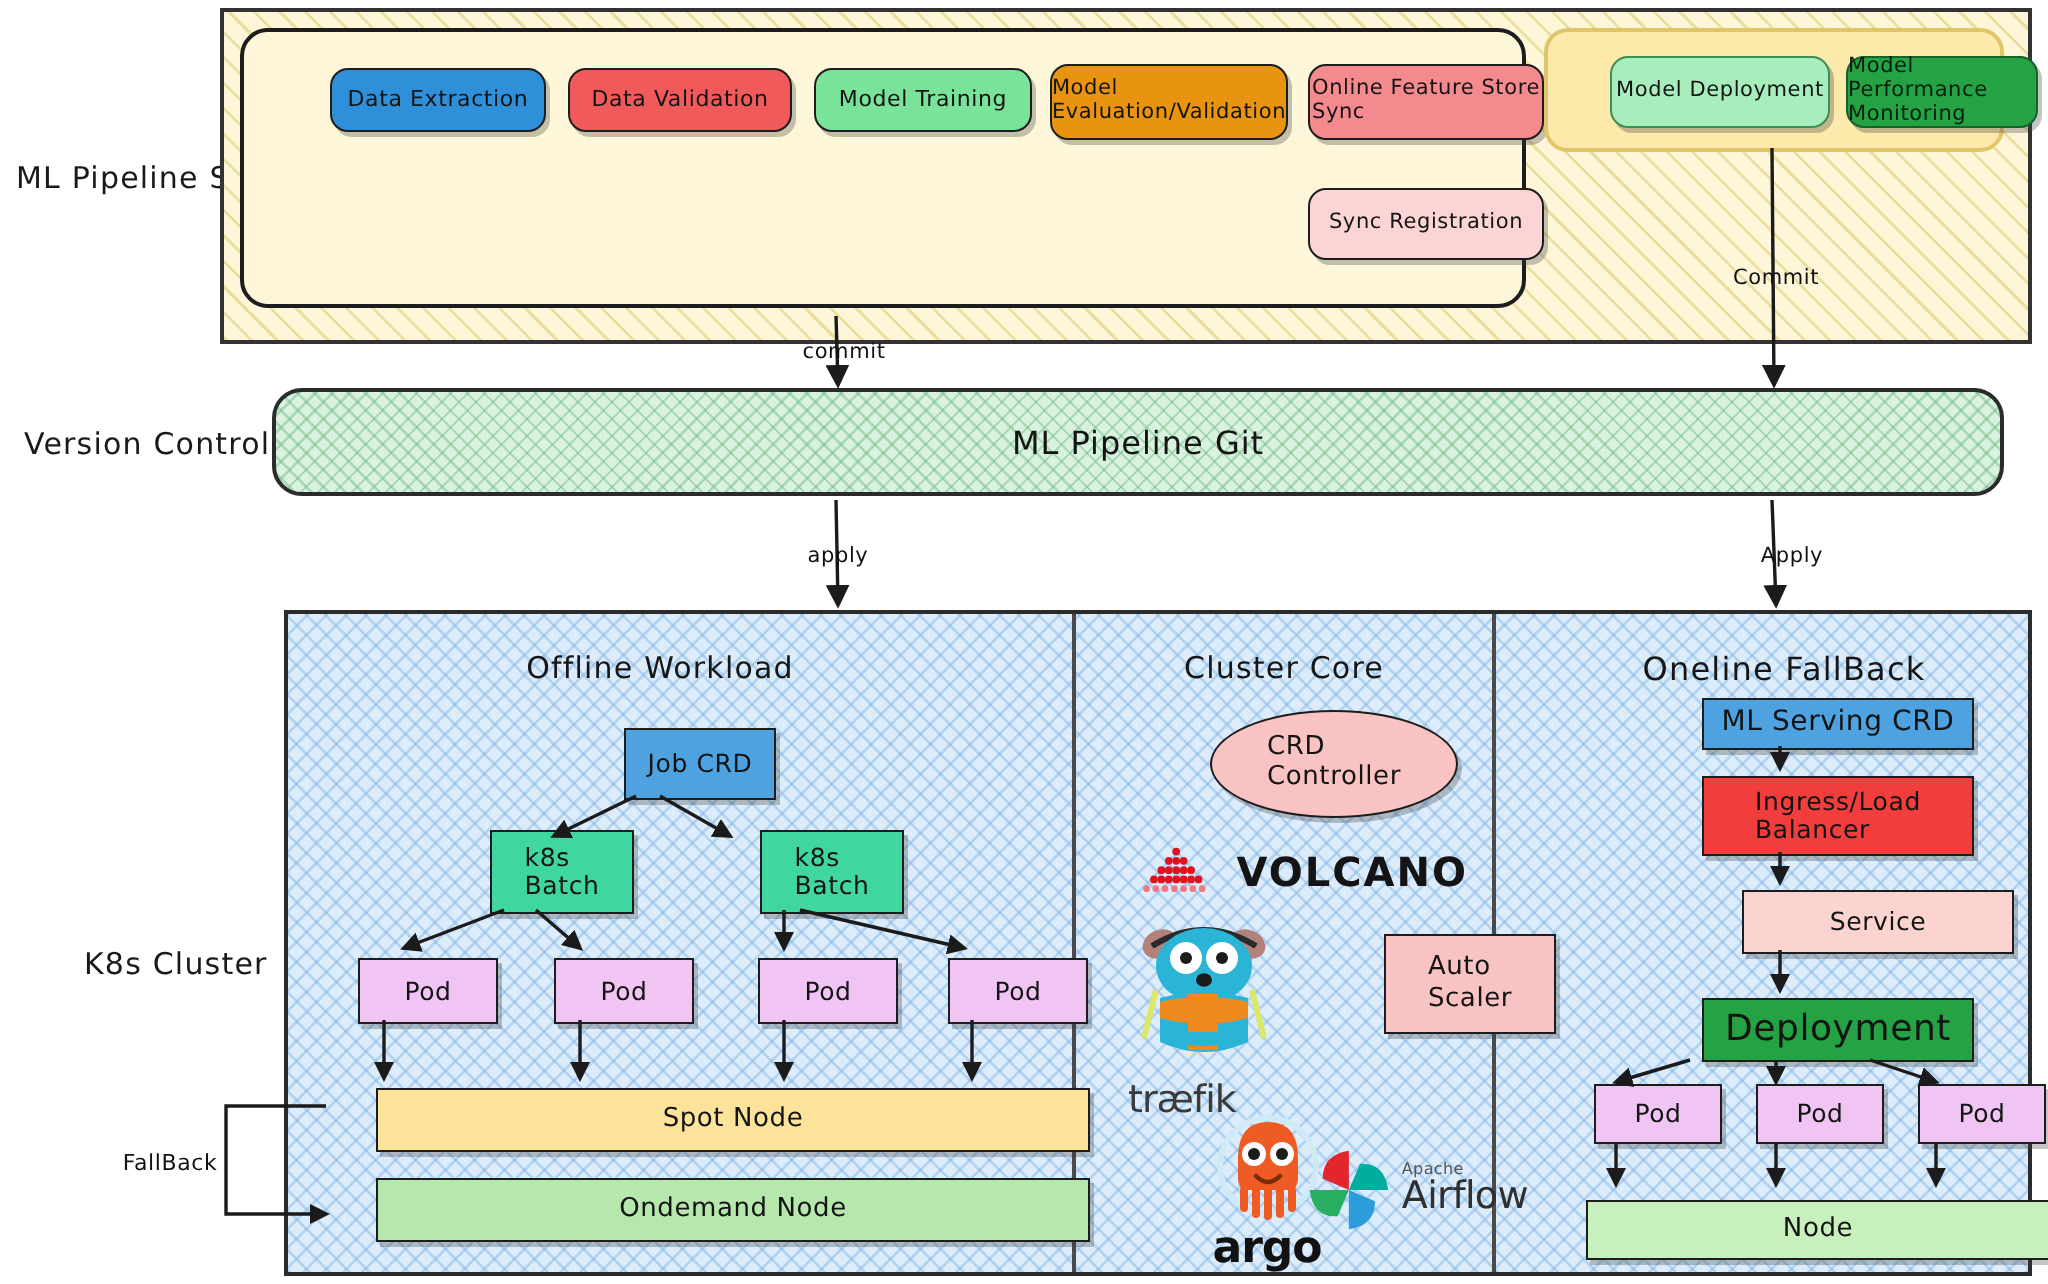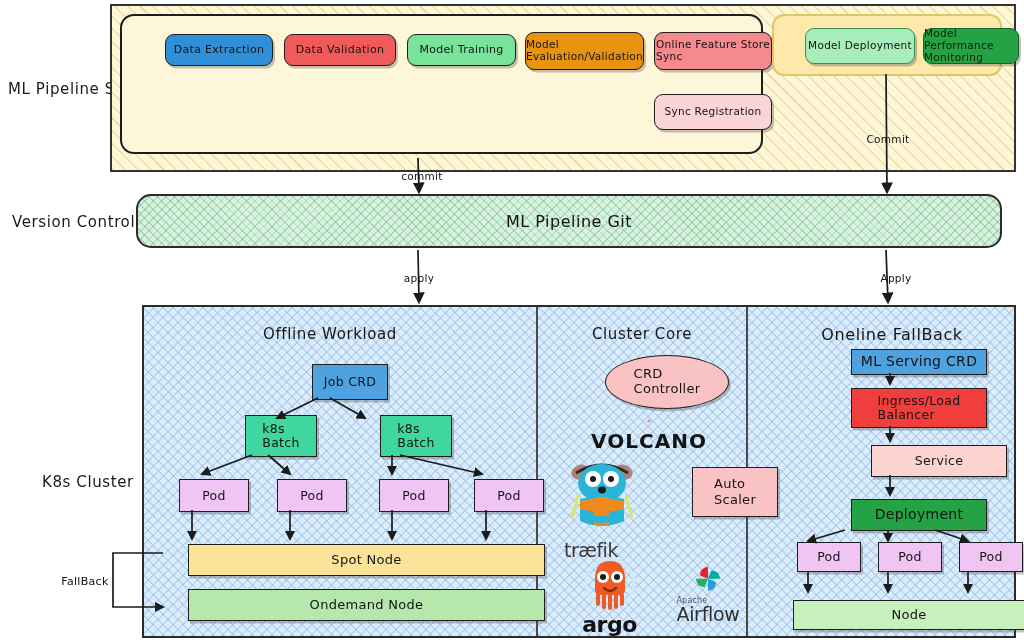--- a/index.html
+++ b/index.html
@@ -56,21 +56,21 @@
 
   .panel-title{position:absolute;font-size:15px;color:#161616;letter-spacing:.6px;
     white-space:nowrap;transform:translateX(-50%);}
 
   
   #arrows{position:absolute;left:0;top:0;width:1024px;height:642px;pointer-events:none;}
   .edge-label{position:absolute;font-size:10.5px;color:#111;letter-spacing:.3px;
     transform:translateX(-50%);background:transparent;}
 
   
-  .logo-wrap{position:absolute;flex-direction:column;}
+  .logo-wrap{position:absolute;}
   .volcano-txt{font-family:"DejaVu Sans",sans-serif;font-weight:700;font-size:20px;
     letter-spacing:1px;color:#141414;}
   .traefik-txt{font-family:"DejaVu Sans",sans-serif;font-size:19px;color:#3a3a3a;
     letter-spacing:-.5px;}
   .argo-txt{font-family:"DejaVu Sans",sans-serif;font-weight:700;font-size:22px;
     letter-spacing:-.5px;color:#111;}
   .af-apache{font-size:8px;color:#555;letter-spacing:.2px;}
   .af-name{font-size:19px;color:#2f2f2f;letter-spacing:-.3px;}
 </style>
 </head>
@@ -185,21 +185,21 @@
         <path d="M16 56 q22 6 44 0 l0 6 q-22 8 -44 0 z" fill="#2ab5d6"></path>
 
         <line x1="14" y1="38" x2="8" y2="62" stroke="#d9e86a" stroke-width="3"></line>
         <line x1="62" y1="38" x2="68" y2="62" stroke="#d9e86a" stroke-width="3"></line>
       </svg>
       <div class="traefik-txt" style="margin-top:-2px">træfik</div>
     </div>
 
     <div class="box shadow" style="left:527px;top:160px;width:86px;height:50px;font-size:13px;background:#fac3c3;line-height:1.2;">Auto<br>Scaler</div>
 
-    <div class="logo-wrap" style="left:418px;top:250px;width:95px;height:80px;text-align:center;">
+    <div class="logo-wrap" style="left:418px;top:250px;width:95px;height:80px;text-align:center;padding-left:24px;">
       <svg width="58" height="55" viewBox="0 0 58 55">
         <circle cx="29" cy="26" r="24" fill="none" stroke="#cfe9f5" stroke-width="3"></circle>
         <path d="M29 4 q15 0 15 18 l0 10 q0 6 -5 6 l-20 0 q-5 0 -5 -6 l0 -10 q0 -18 15 -18 z" fill="#ef5b25"></path>
         <circle cx="22" cy="20" r="6" fill="#fff"></circle>
           <circle cx="36" cy="20" r="6" fill="#fff"></circle>
         <circle cx="22" cy="20" r="3" fill="#1b1b1b"></circle>
           <circle cx="36" cy="20" r="3" fill="#1b1b1b"></circle>
         <path d="M23 31 q6 6 12 0" stroke="#7a2b0a" stroke-width="2.2" fill="none" stroke-linecap="round"></path>
         <g fill="#ef5b25">
           <rect x="15" y="36" width="4" height="13" rx="2"></rect>
@@ -221,21 +221,21 @@
       </svg>
       <div style="line-height:1.05">
         <div class="af-apache">Apache</div>
         <div class="af-name">Airflow</div>
       </div>
     </div>
 
     <div class="box shadow" style="left:686px;top:42px;width:136px;height:26px;font-size:14px;background:#4ea2e0;">ML Serving CRD</div>
     <div class="box shadow" style="left:686px;top:81px;width:136px;height:40px;font-size:12.5px;background:#f23d3d;line-height:1.15;">Ingress/Load<br>Balancer</div>
     <div class="box shadow" style="left:706px;top:138px;width:136px;height:32px;font-size:12.5px;background:#fbd4cf;">Service</div>
-    <div class="box shadow" style="left:686px;top:192px;width:136px;height:32px;font-size:14px;background:#25a244;">Deployment</div>
+    <div class="box shadow" style="left:686px;top:192px;width:136px;height:32px;font-size:18px;background:#25a244;">Deployment</div>
 
     <div class="box shadow" style="left:632px;top:235px;width:64px;height:30px;font-size:12.5px;background:#f1c5f3;">Pod</div>
     <div class="box shadow" style="left:713px;top:235px;width:64px;height:30px;font-size:12.5px;background:#f1c5f3;">Pod</div>
     <div class="box shadow" style="left:794px;top:235px;width:64px;height:30px;font-size:12.5px;background:#f1c5f3;">Pod</div>
 
     <div class="box shadow" style="left:628px;top:293px;width:232px;height:30px;font-size:13px;background:#c8f0bd;">Node</div>
   </div>
 
   <svg id="arrows">
     <defs>

